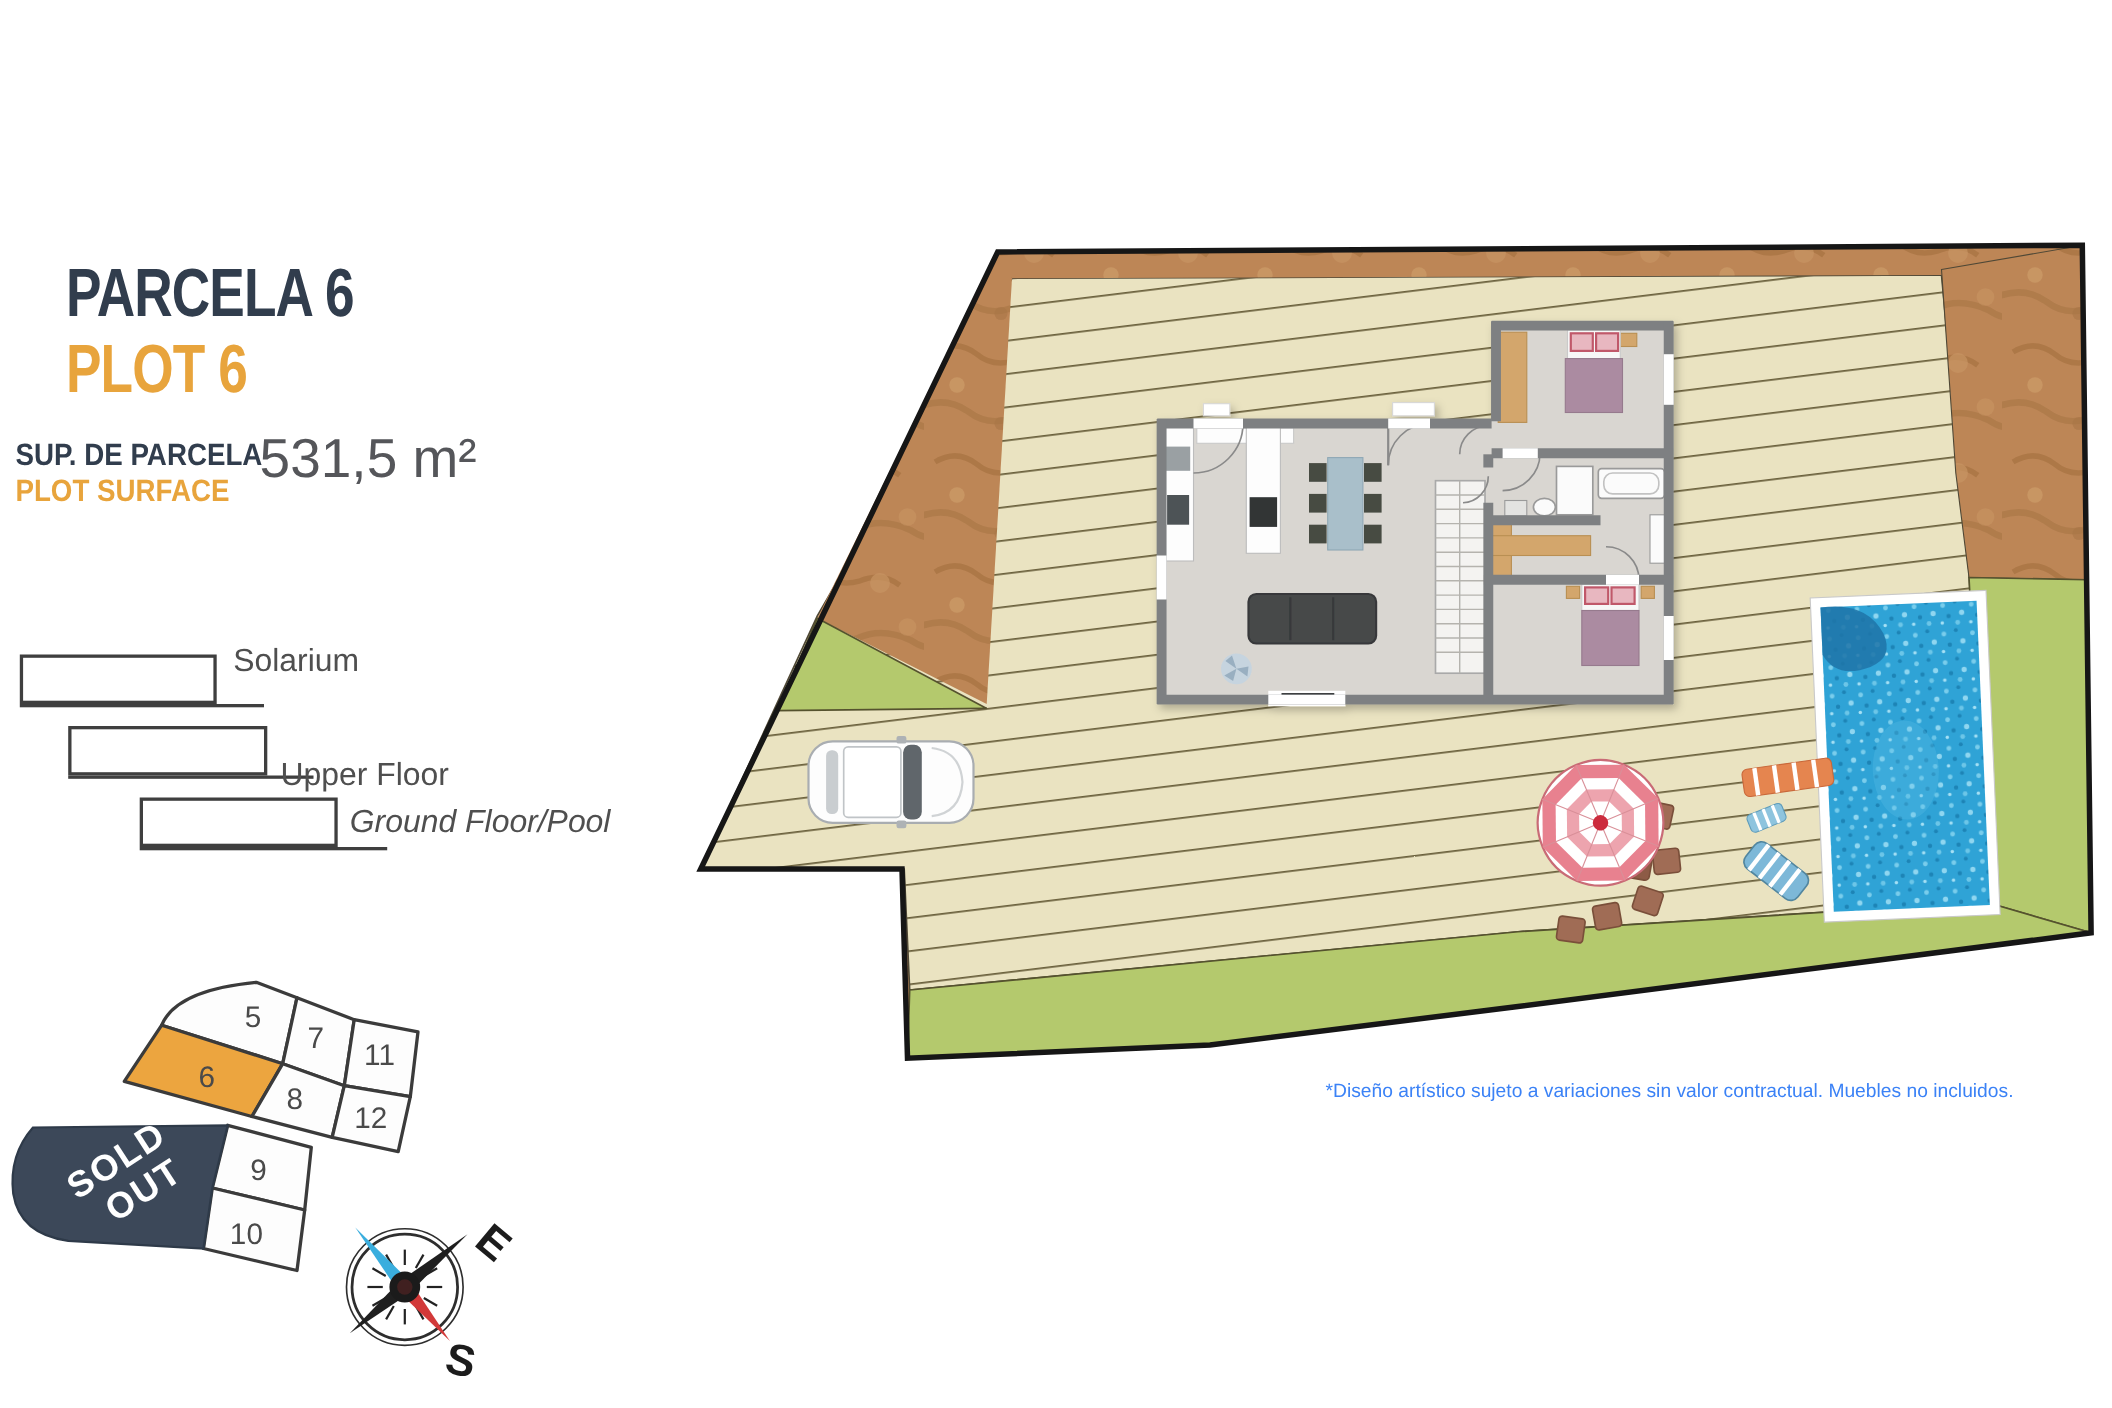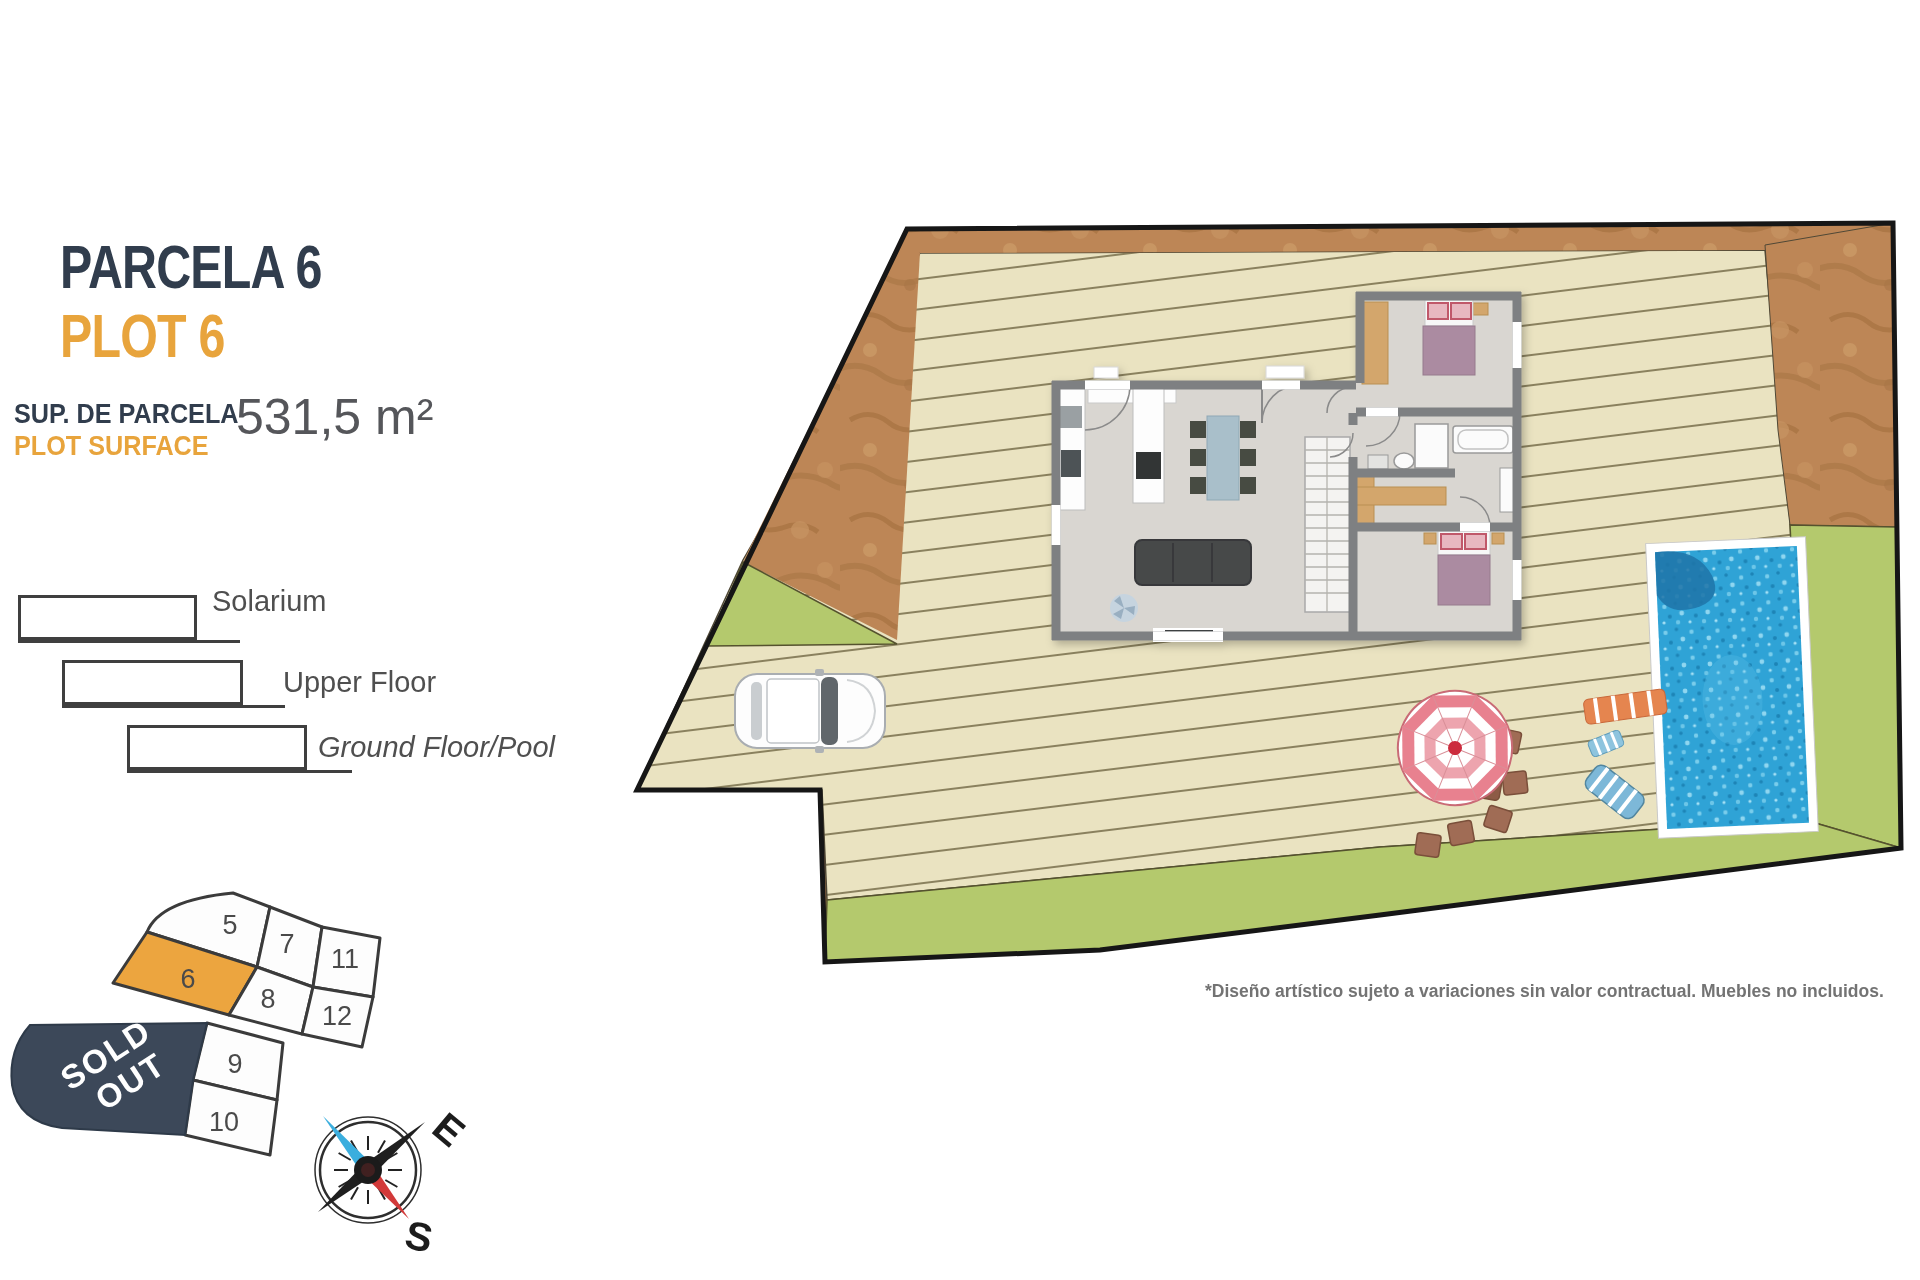--- a/index.html
+++ b/index.html
@@ -15,21 +15,21 @@
     transform:scaleX(.9);transform-origin:left top;line-height:1.05;white-space:nowrap;}
   .surface-label-2{position:absolute;left:14px;top:431px;font-size:28px;font-weight:bold;color:#e8a43c;
     transform:scaleX(.9);transform-origin:left top;line-height:1.05;white-space:nowrap;}
   .surface-value{position:absolute;left:236px;top:392px;font-size:50px;font-weight:400;color:#55565a;
     letter-spacing:0;line-height:1;white-space:nowrap;}
 
   .legend-box{position:absolute;background:#fff;border:3px solid #3f3f3f;box-sizing:border-box;}
   .legend-line{position:absolute;height:3px;background:#3f3f3f;}
   .legend-label{position:absolute;font-size:29px;color:#4f4f4f;line-height:1.1;white-space:nowrap;}
 
-  .disclaimer{position:absolute;left:1205px;top:981px;font-size:17.5px;color:#737373;white-space:nowrap;font-weight:bold;}
+  .disclaimer{position:absolute;left:1205px;top:981px;font-size:17.5px;color:#3b82f6;white-space:nowrap;}
 </style>
 </head>
 <body>
 
 <div class="stage">
 
   <svg class="site" viewBox="0 0 1920 1280">
     <defs>
       <pattern id="planks" width="64" height="30" patternUnits="userSpaceOnUse" patternTransform="rotate(-7)">
         <rect width="64" height="30" fill="#eae3c1"></rect>
@@ -343,21 +343,21 @@
 
   <div>
     <div>
       <div class="legend-box" style="left:18px;top:595px;width:179px;height:45px;"></div>
       <div class="legend-line" style="left:18px;top:640px;width:222px;"></div>
       <span class="legend-label" style="left:212px;top:586px;">Solarium</span>
     </div>
     <div>
       <div class="legend-box" style="left:62px;top:660px;width:181px;height:45px;"></div>
       <div class="legend-line" style="left:62px;top:705px;width:223px;"></div>
-      <span class="legend-label" style="left:255px;top:667px;margin-left:28px;">Upper Floor</span>
+      <span class="legend-label" style="left:255px;top:690px;">Upper Floor</span>
     </div>
     <div>
       <div class="legend-box" style="left:127px;top:725px;width:180px;height:45px;"></div>
       <div class="legend-line" style="left:127px;top:770px;width:225px;"></div>
       <span class="legend-label" style="left:318px;top:732px;font-style:italic;">Ground Floor/Pool</span>
     </div>
   </div>
 
   <div class="disclaimer">*Diseño artístico sujeto a variaciones sin valor contractual. Muebles no incluidos.</div>
 </div>

